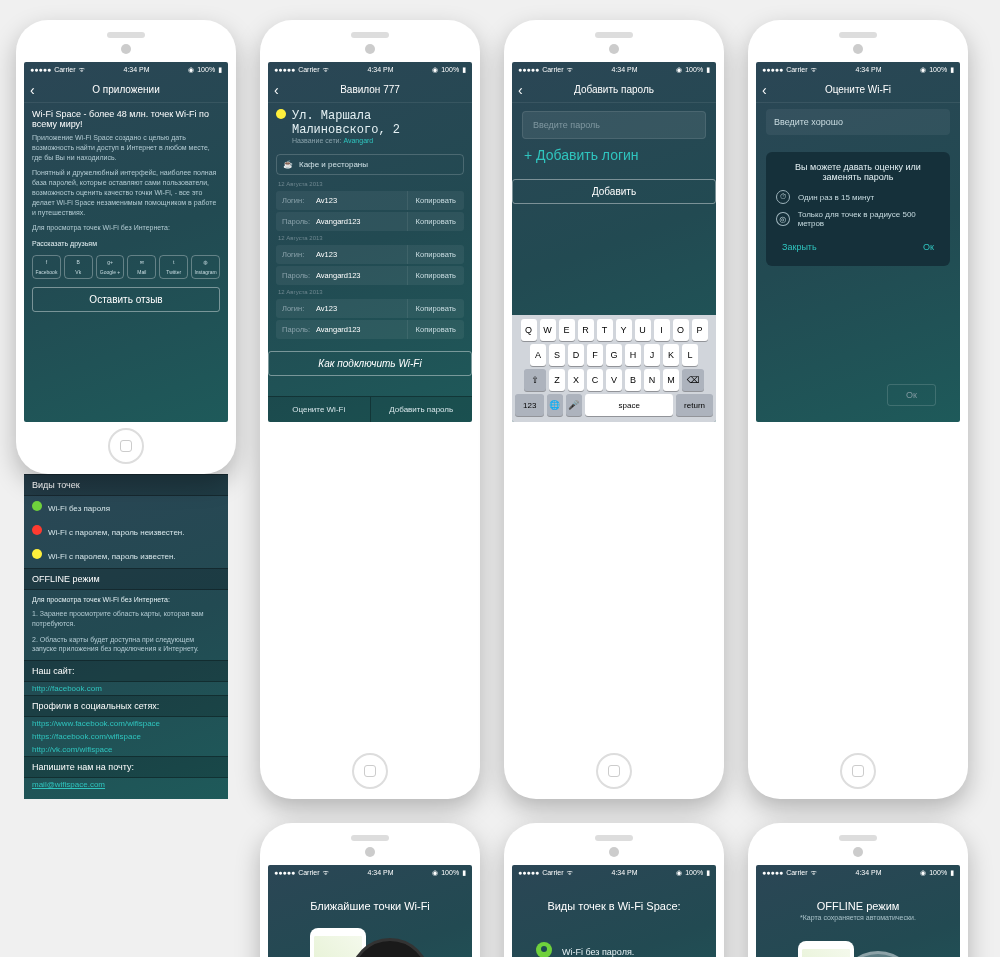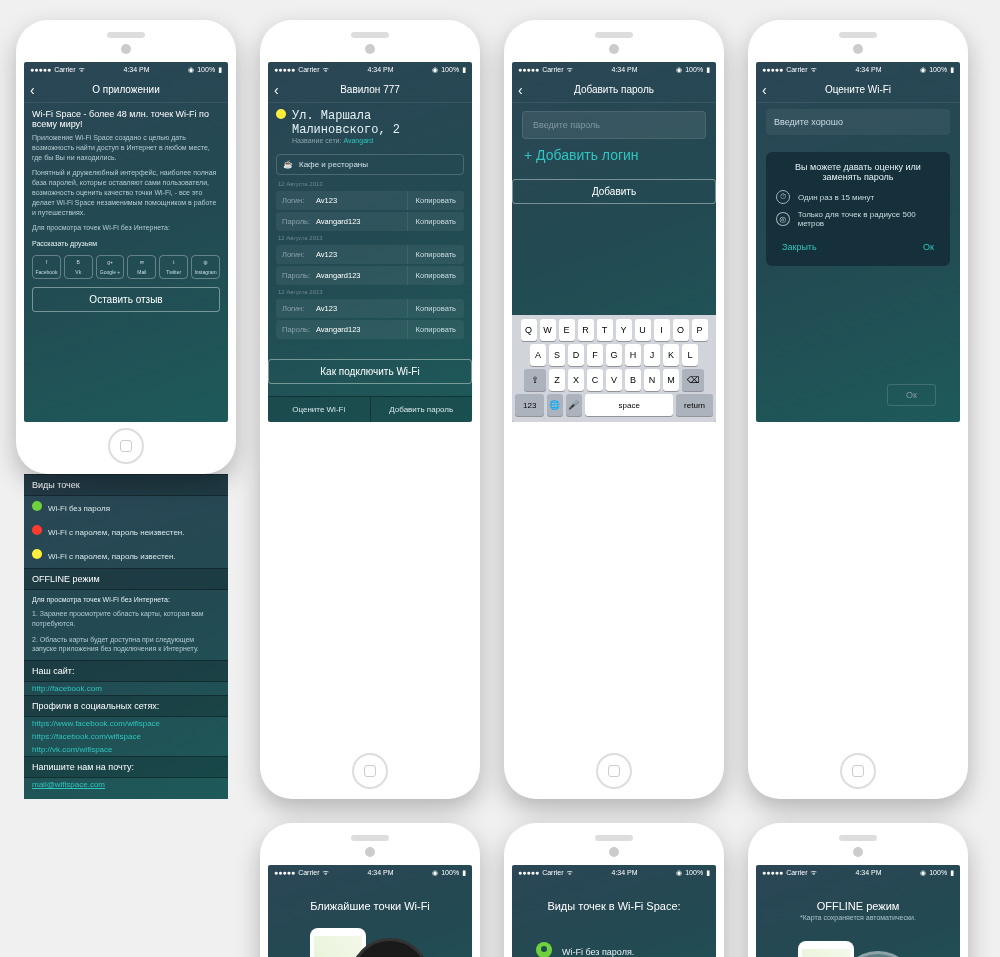--- a/index.html
+++ b/index.html
@@ -337,21 +337,21 @@
           <span class="lbl">Логин:</span>
           <span class="val">Av123</span>
           <span class="copy">Копировать</span>
         </div>
       <div class="cred-row">
           <span class="lbl">Пароль:</span>
           <span class="val">Avangard123</span>
           <span class="copy">Копировать</span>
         </div>
 
-      <div class="outline-btn" style="margin-top:20px;">Как подключить Wi-Fi</div>
+      <div class="outline-btn" style="margin-top:12px;font-style:italic;">Как подключить Wi-Fi</div>
 
       <div class="bottom-tabs">
         <div>Оцените Wi-Fi</div>
         <div>Добавить пароль</div>
       </div>
     </div>
     <div class="home-btn">
         <span></span>
       </div>
   </div>

